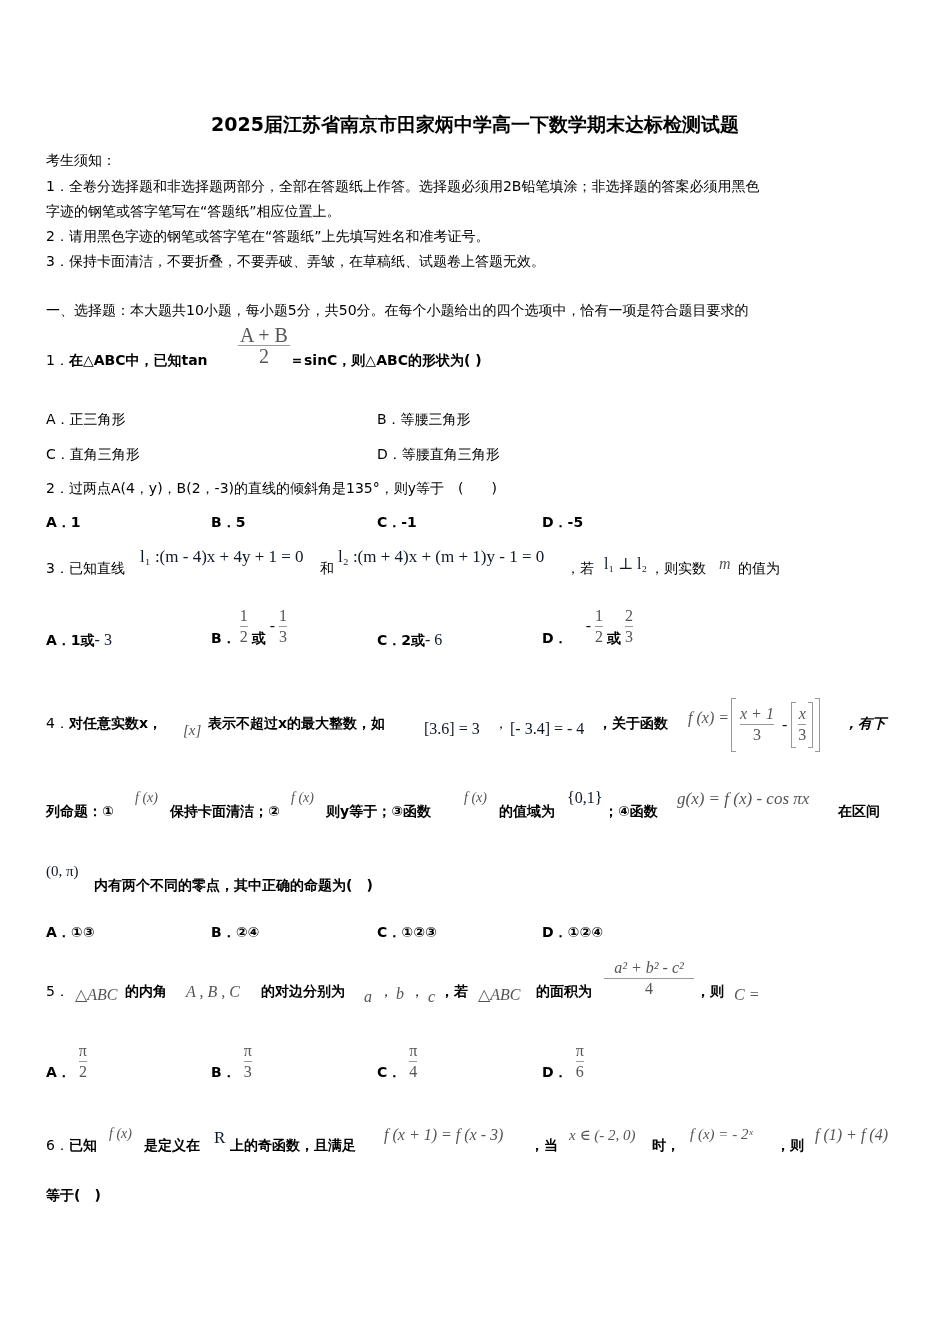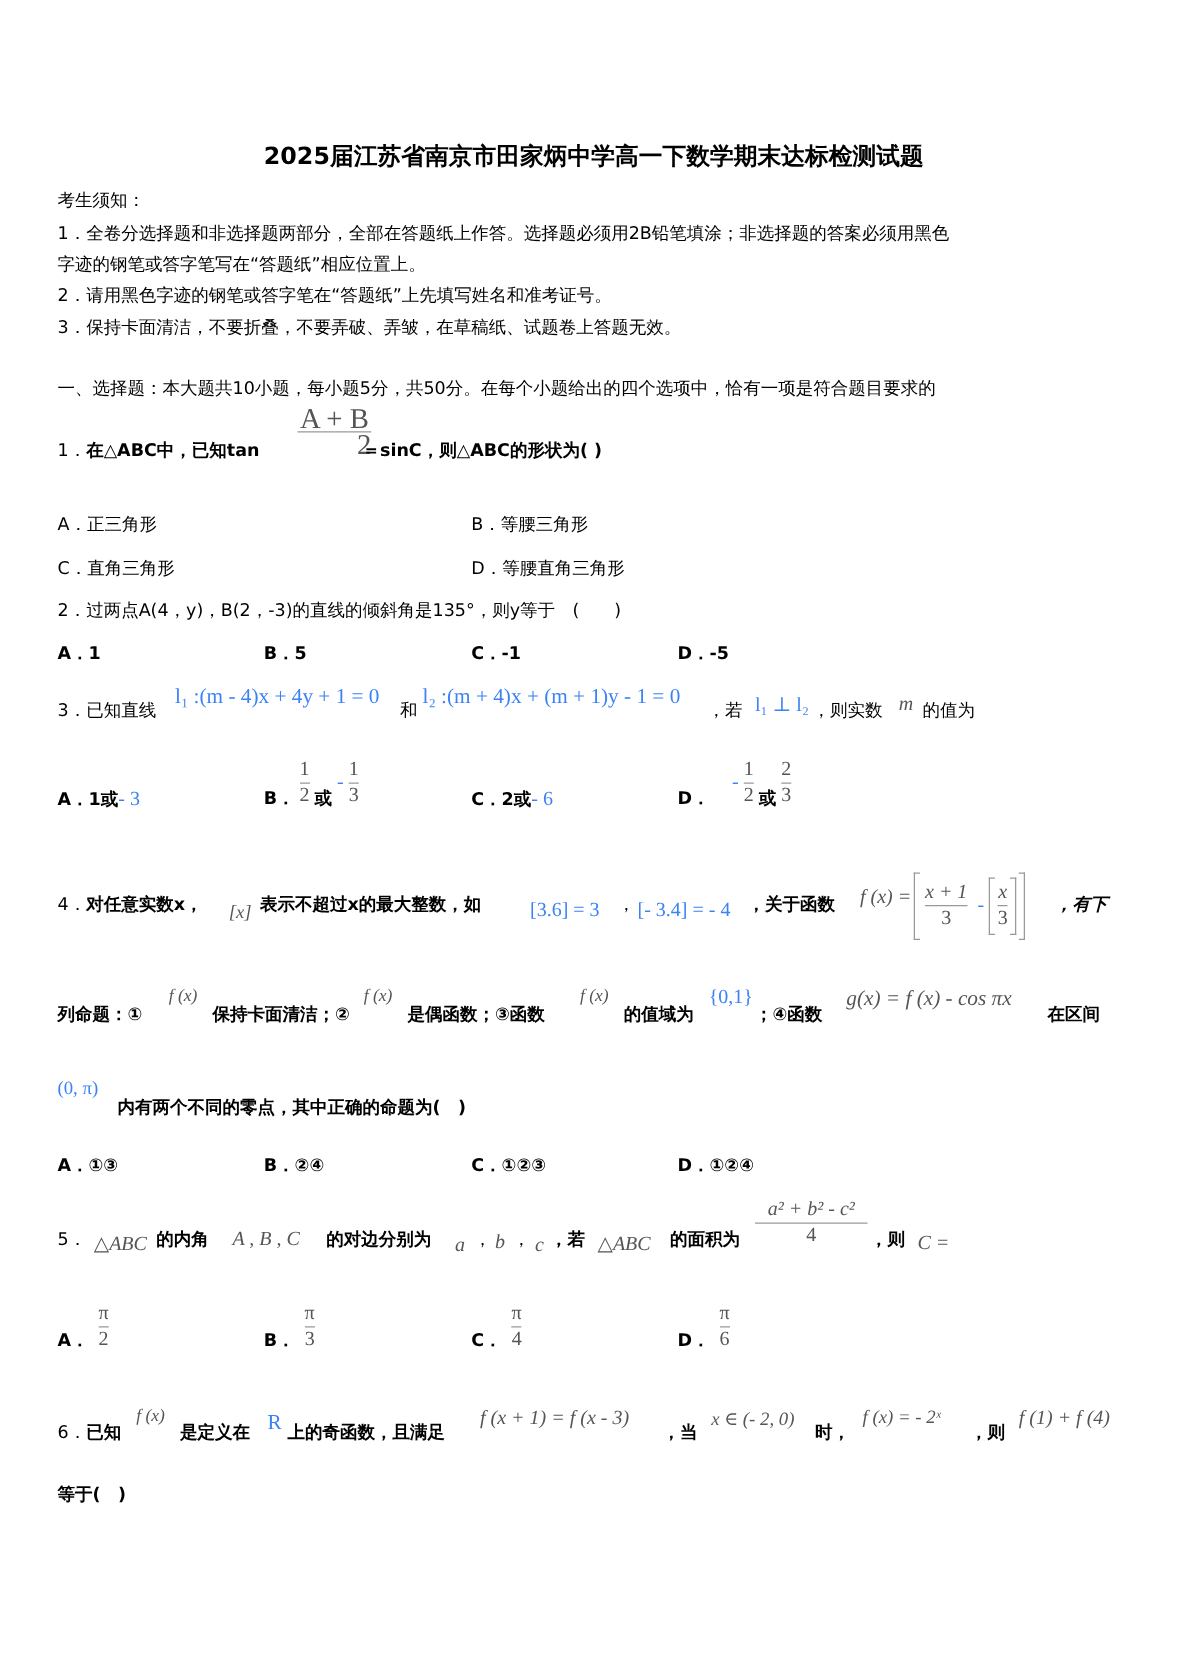--- a/index.html
+++ b/index.html
@@ -3,25 +3,25 @@
 <meta charset="utf-8">
 <style>
   html,body{margin:0;padding:0;background:#fff;}
   body{width:950px;height:1344px;position:relative;overflow:hidden;
        font-family:"DejaVu Sans","Liberation Sans",sans-serif;color:#000;font-size:14px;}
   .abs{position:absolute;white-space:nowrap;}
   .title{left:0;width:950px;top:112px;text-align:center;font-weight:bold;font-size:19px;}
   .txt{font-size:14px;}
   .b{font-weight:bold;}
   .m{font-family:"Liberation Serif","DejaVu Serif",serif;color:#555;font-style:italic;font-size:16px;}
-  .mn{font-family:"Liberation Serif","DejaVu Serif",serif;color:#3b82f6;font-size:16px;}
+  .mn{font-family:"Liberation Serif","DejaVu Serif",serif;color:#0f172a;font-size:16px;}
   .frac{display:inline-flex;flex-direction:column;align-items:center;vertical-align:middle;
         font-family:"Liberation Serif",serif;color:#555;font-size:16px;line-height:20px;}
   .frac .bar{border-top:1px solid #999;width:100%;}
-  .bigfrac{font-size:23px;align-items:flex-end;}
+  .bigfrac{font-size:20px;}
   .opt{font-size:14px;}
 </style>
 </head>
 <body>
 
 <div class="abs title">2025届江苏省南京市田家炳中学高一下数学期末达标检测试题</div>
 
 <div>
   <div class="abs txt" style="left:46px;top:152px;">考生须知：</div>
   <div class="abs txt" style="left:46px;top:178px;">1．全卷分选择题和非选择题两部分，全部在答题纸上作答。选择题必须用2B铅笔填涂；非选择题的答案必须用黑色</div>
@@ -136,21 +136,21 @@
       </span>
     <span style="border:1px solid #999;border-left:none;width:4px;height:44px;display:inline-block"></span>
     <span style="border:1px solid #999;border-left:none;width:4px;height:52px;display:inline-block;margin-left:2px"></span>
   </div>
   <div class="abs txt b" style="left:844px;top:715px;font-style:italic;">，有下</div>
 
   <div class="abs txt b" style="left:46px;top:803px;">列命题：①</div>
   <div class="abs m" style="left:135px;top:790px;font-size:14px;">f (x)</div>
   <div class="abs txt b" style="left:170px;top:803px;">保持卡面清洁；②</div>
   <div class="abs m" style="left:291px;top:790px;font-size:14px;">f (x)</div>
-  <div class="abs txt b" style="left:326px;top:803px;">是偶函数；③函数</div>
+  <div class="abs txt b" style="left:326px;top:803px;">则y等于；③函数</div>
   <div class="abs m" style="left:464px;top:790px;font-size:14px;">f (x)</div>
   <div class="abs txt b" style="left:499px;top:803px;">的值域为</div>
   <div class="abs mn" style="left:567px;top:789px;">{0,1}</div>
   <div class="abs txt b" style="left:604px;top:803px;">；④函数</div>
   <div class="abs m" style="left:677px;top:789px;font-size:17px;">g(x) = f (x) - cos πx</div>
   <div class="abs txt b" style="left:838px;top:803px;">在区间</div>
 
   <div class="abs mn" style="left:46px;top:863px;font-size:15px;">(0, π)</div>
   <div class="abs txt b" style="left:94px;top:877px;">内有两个不同的零点，其中正确的命题为(　)</div>
 

